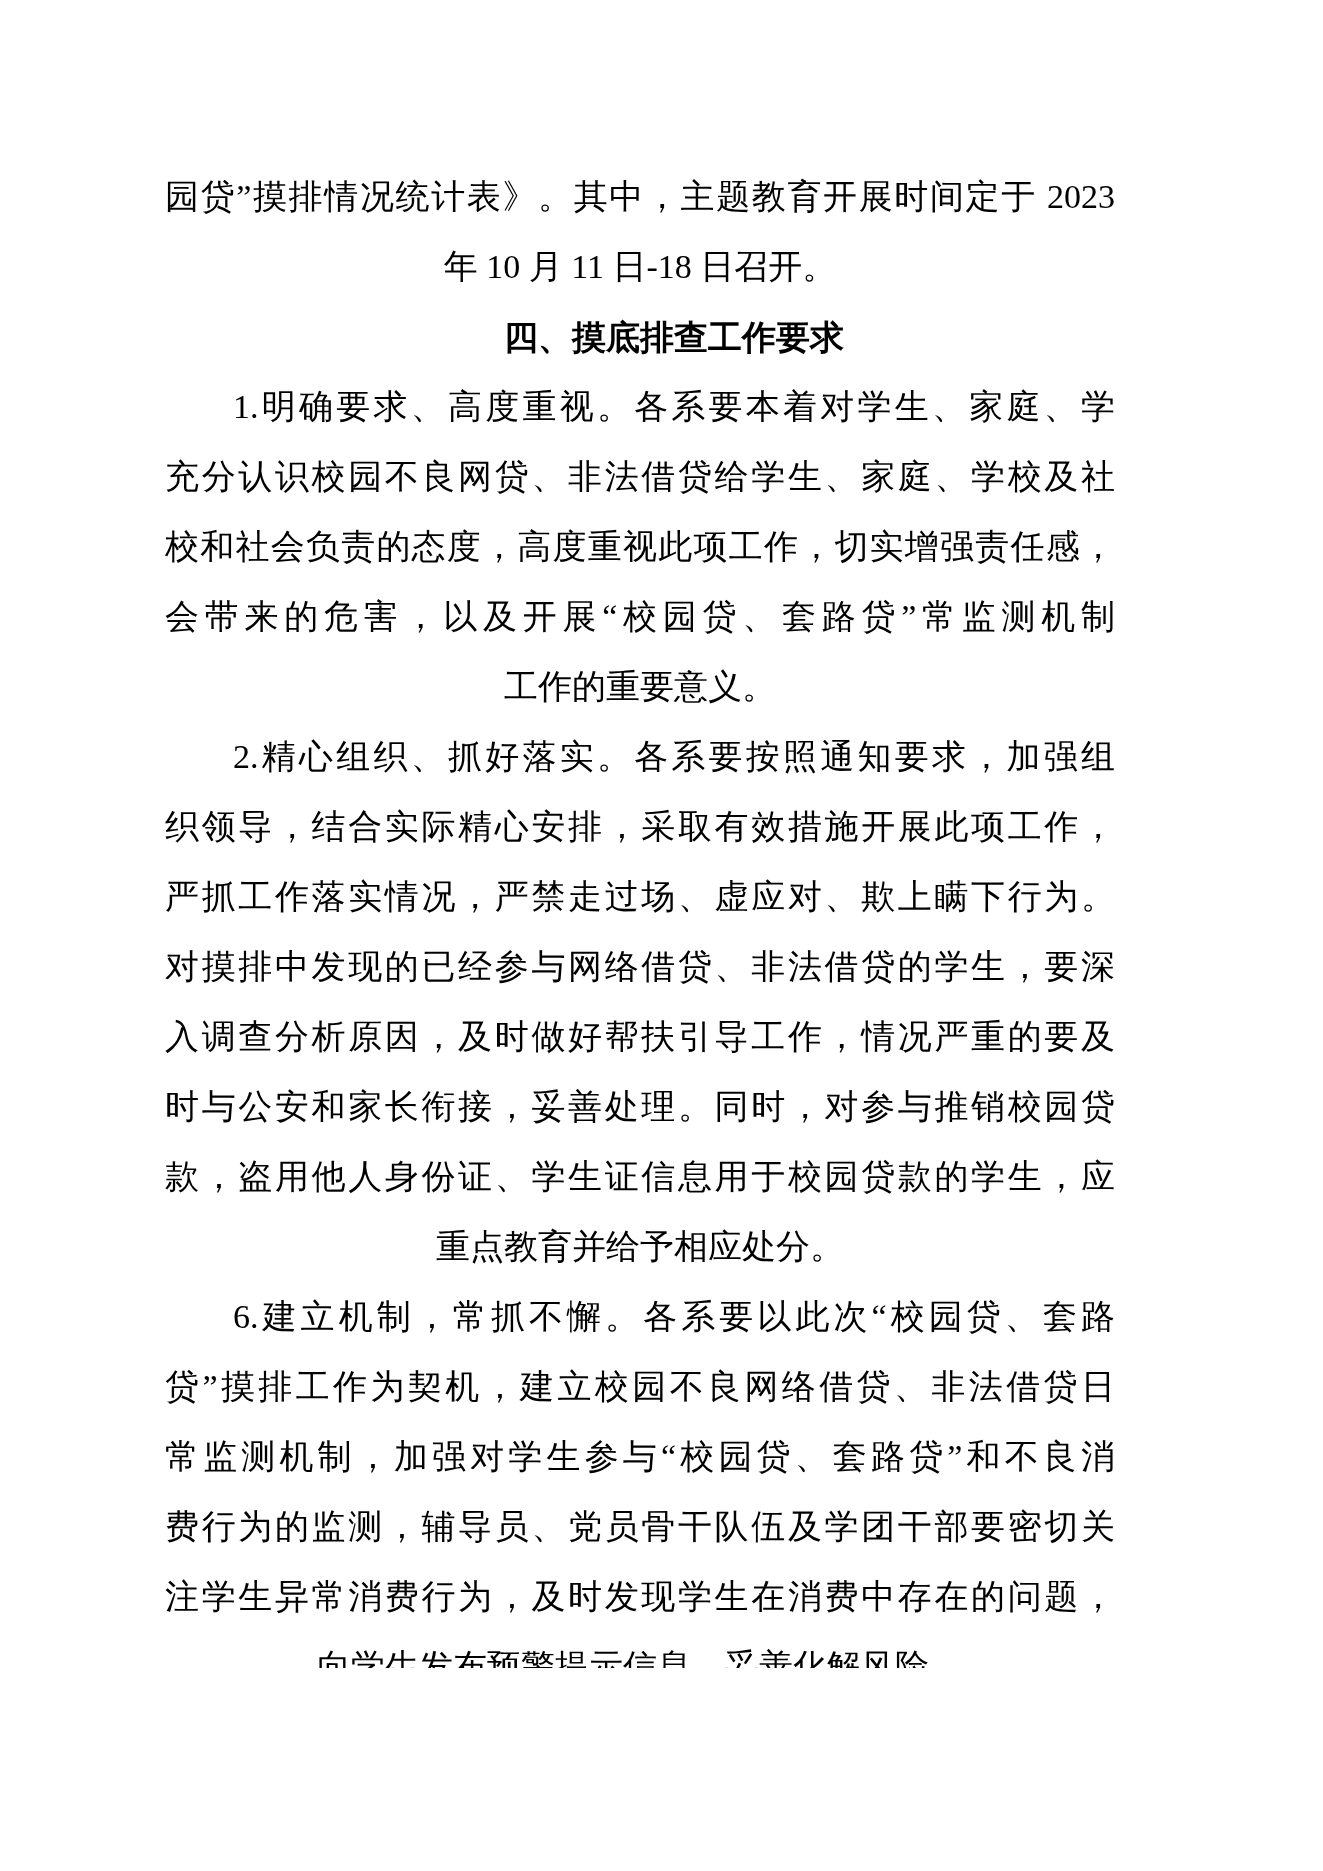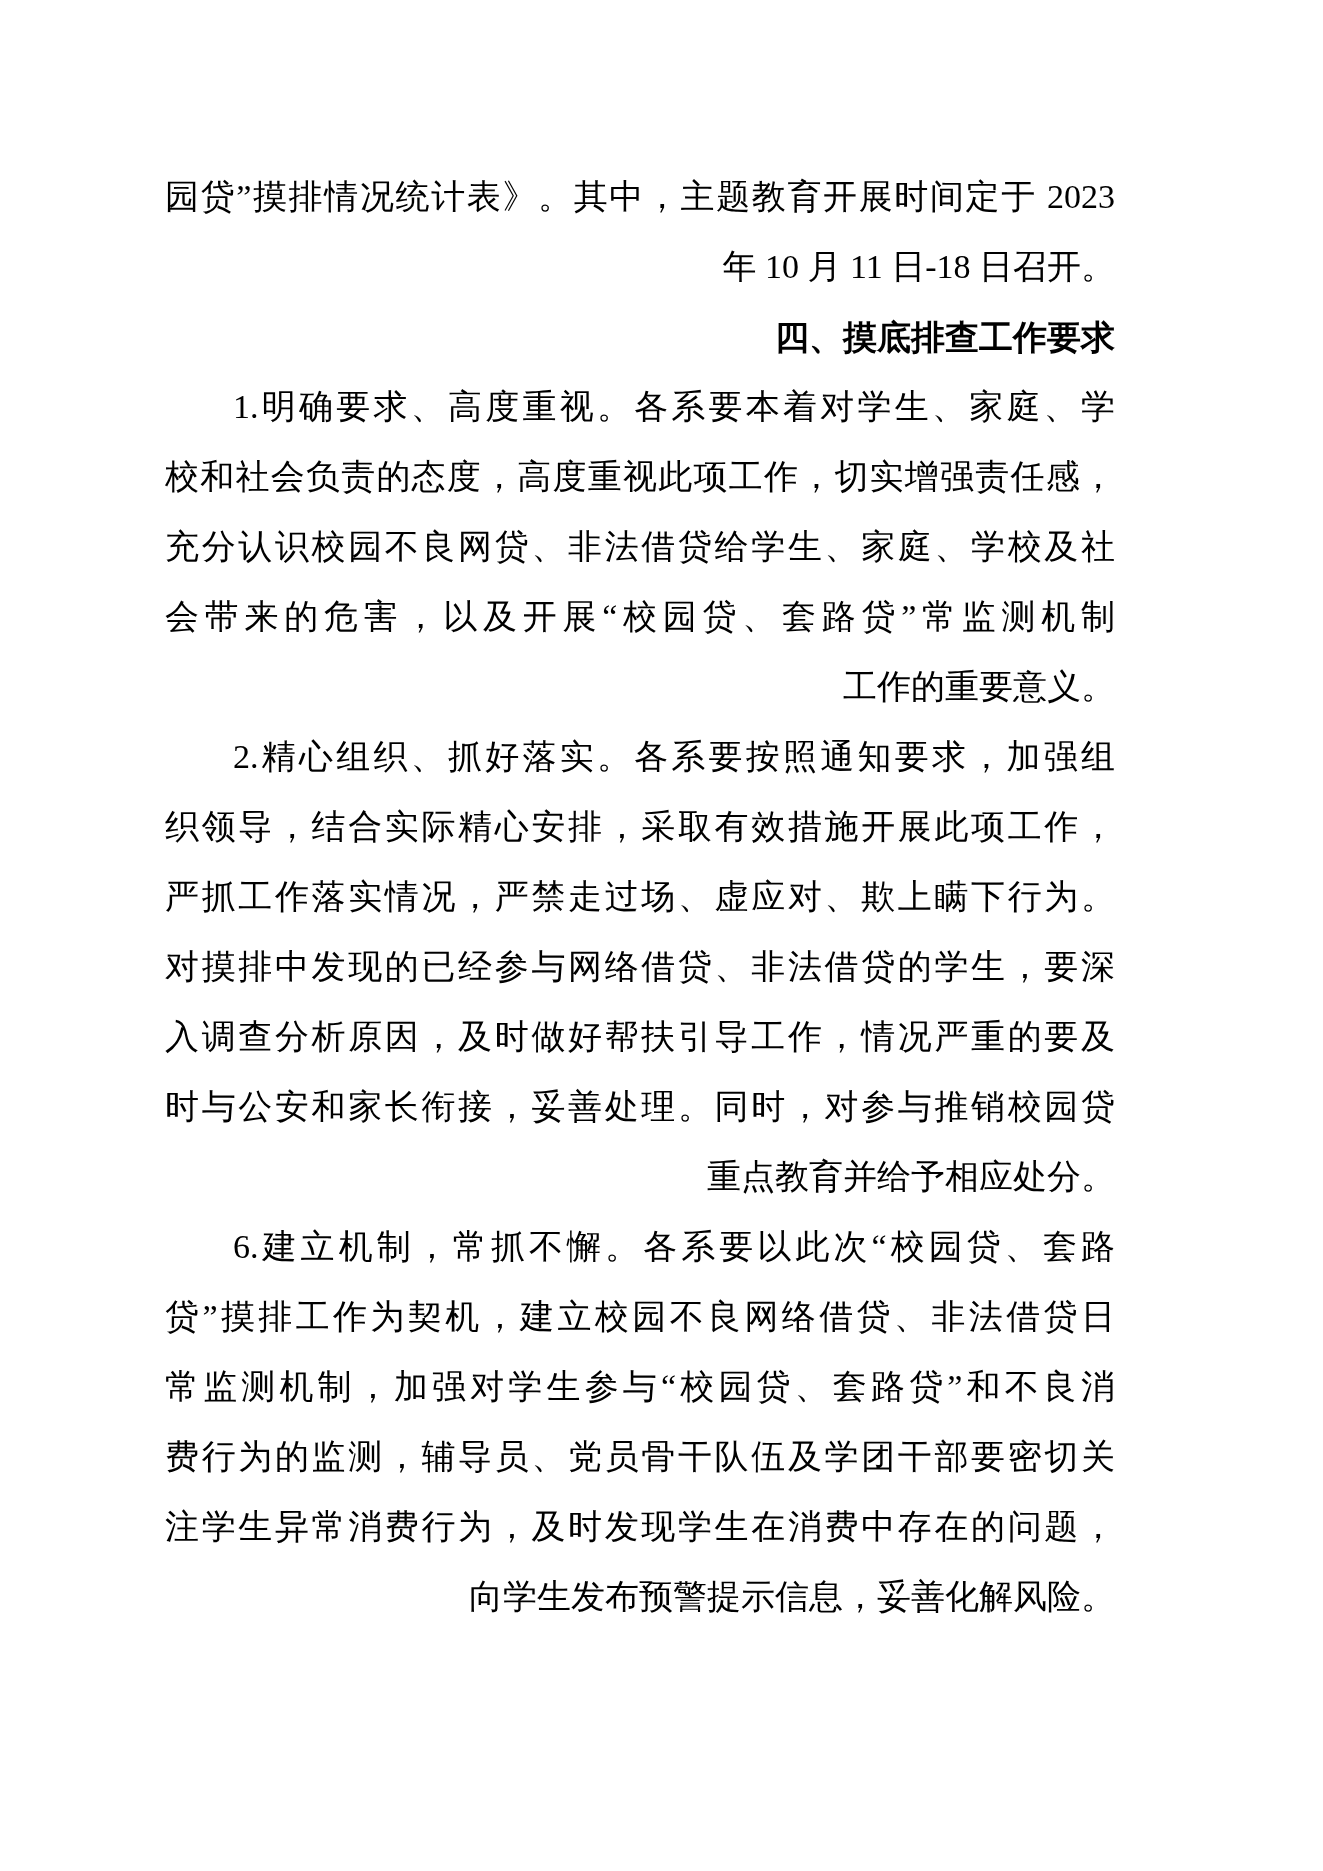--- a/index.html
+++ b/index.html
@@ -20,21 +20,21 @@
     left: 165px;
     top: 162px;
     width: 950px;
   }
   .line {
     height: 70px;
     line-height: 70px;
     font-size: 34px;
     font-family: "Liberation Serif", "DejaVu Serif", serif;
     color: #000000;
-    text-align: right;
+    text-align: center;
   }
   .line.justify {
     text-align: justify;
     text-align-last: justify;
   }
   .line.indent {
     text-indent: 68px;
   }
   .line.heading {
     font-weight: bold;
@@ -44,30 +44,31 @@
 </head>
 <body>
 
 <div class="page">
   <div class="content">
 
   <div class="line justify">园贷”摸排情况统计表》。其中，主题教育开展时间定于 2023</div>
       <div class="line">年 10 月 11 日-18 日召开。</div>
       <div class="line heading indent">四、摸底排查工作要求</div>
       <div class="line indent justify">1.明确要求、高度重视。各系要本着对学生、家庭、学</div>
+      <div class="line justify">充分认识校园不良网贷、非法借贷给学生、家庭、学校及社</div>
       <div class="line justify">校和社会负责的态度，高度重视此项工作，切实增强责任感，</div>
-      <div class="line justify">充分认识校园不良网贷、非法借贷给学生、家庭、学校及社</div>
       <div class="line justify">会带来的危害，以及开展“校园贷、套路贷”常监测机制</div>
       <div class="line">工作的重要意义。</div>
       <div class="line indent justify">2.精心组织、抓好落实。各系要按照通知要求，加强组</div>
       <div class="line justify">织领导，结合实际精心安排，采取有效措施开展此项工作，</div>
       <div class="line justify">严抓工作落实情况，严禁走过场、虚应对、欺上瞒下行为。</div>
       <div class="line justify">对摸排中发现的已经参与网络借贷、非法借贷的学生，要深</div>
       <div class="line justify">入调查分析原因，及时做好帮扶引导工作，情况严重的要及</div>
       <div class="line justify">时与公安和家长衔接，妥善处理。同时，对参与推销校园贷</div>
+      <div class="line justify">款，盗用他人身份证、学生证信息用于校园贷款的学生，应</div>
       <div class="line">重点教育并给予相应处分。</div>
       <div class="line indent justify">6.建立机制，常抓不懈。各系要以此次“校园贷、套路</div>
       <div class="line justify">贷”摸排工作为契机，建立校园不良网络借贷、非法借贷日</div>
       <div class="line justify">常监测机制，加强对学生参与“校园贷、套路贷”和不良消</div>
       <div class="line justify">费行为的监测，辅导员、党员骨干队伍及学团干部要密切关</div>
       <div class="line justify">注学生异常消费行为，及时发现学生在消费中存在的问题，</div>
       <div class="line">向学生发布预警提示信息，妥善化解风险。</div>
     </div>
 </div>
 

